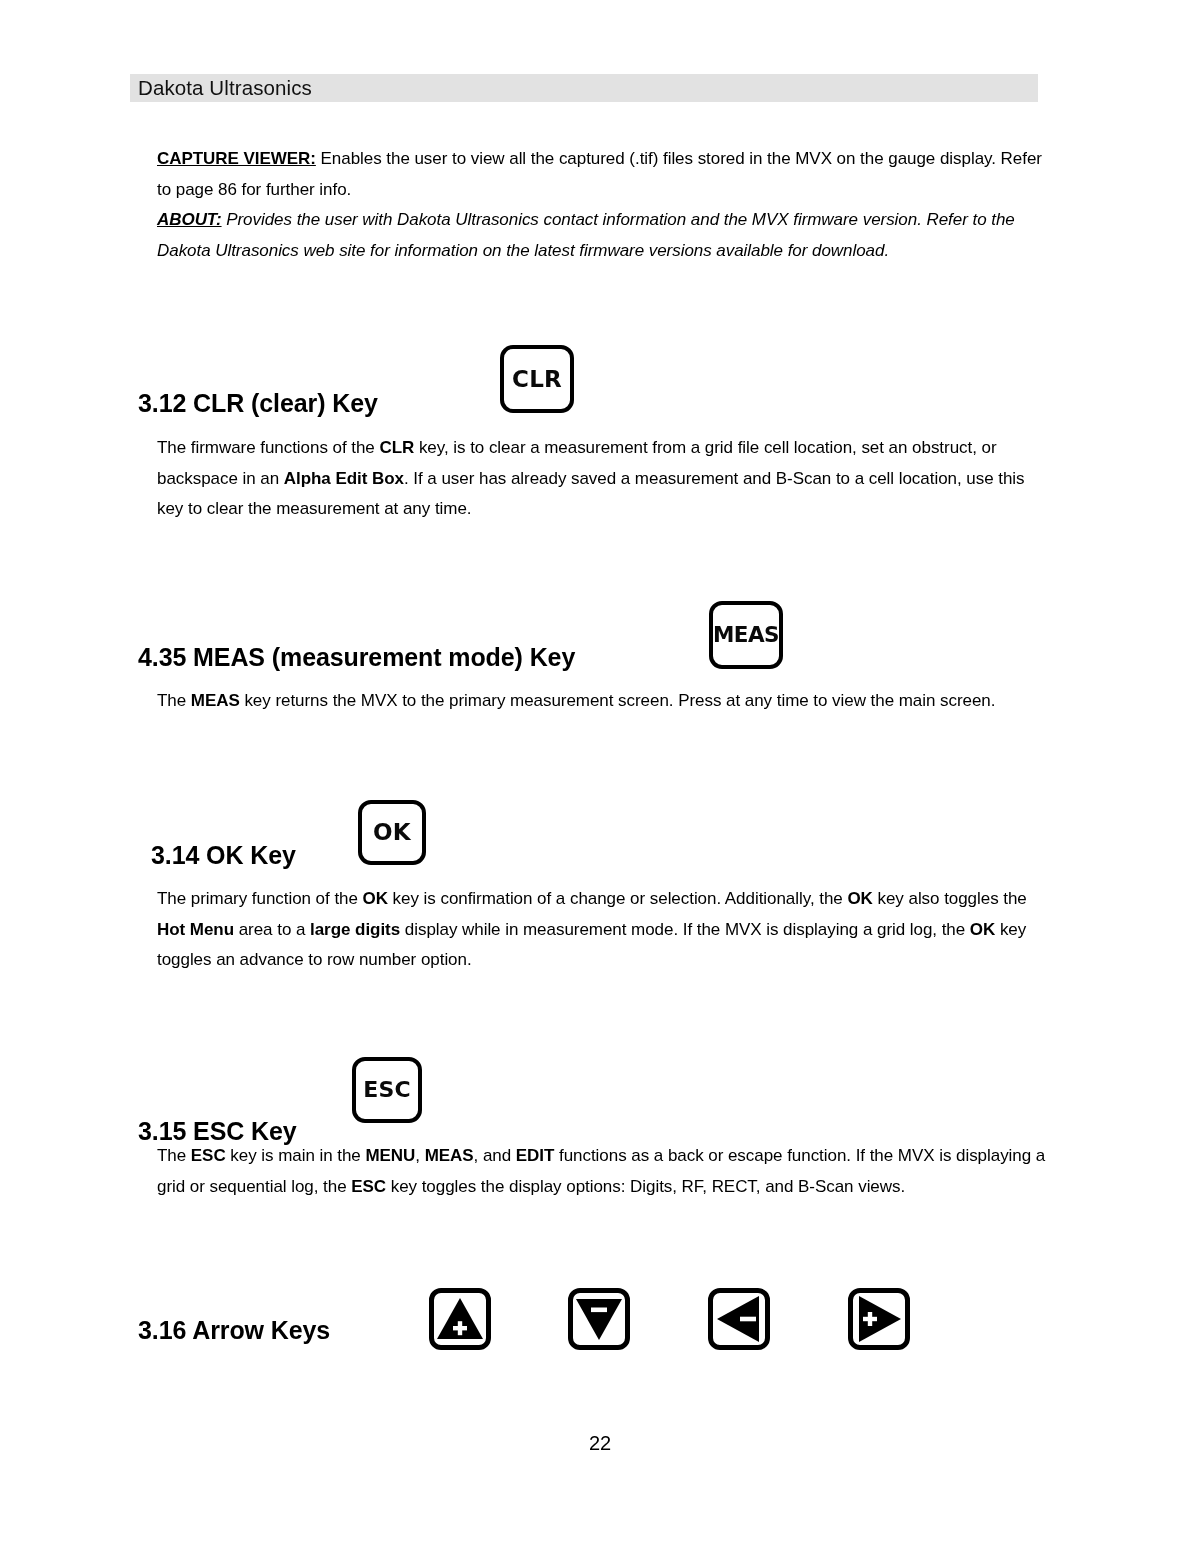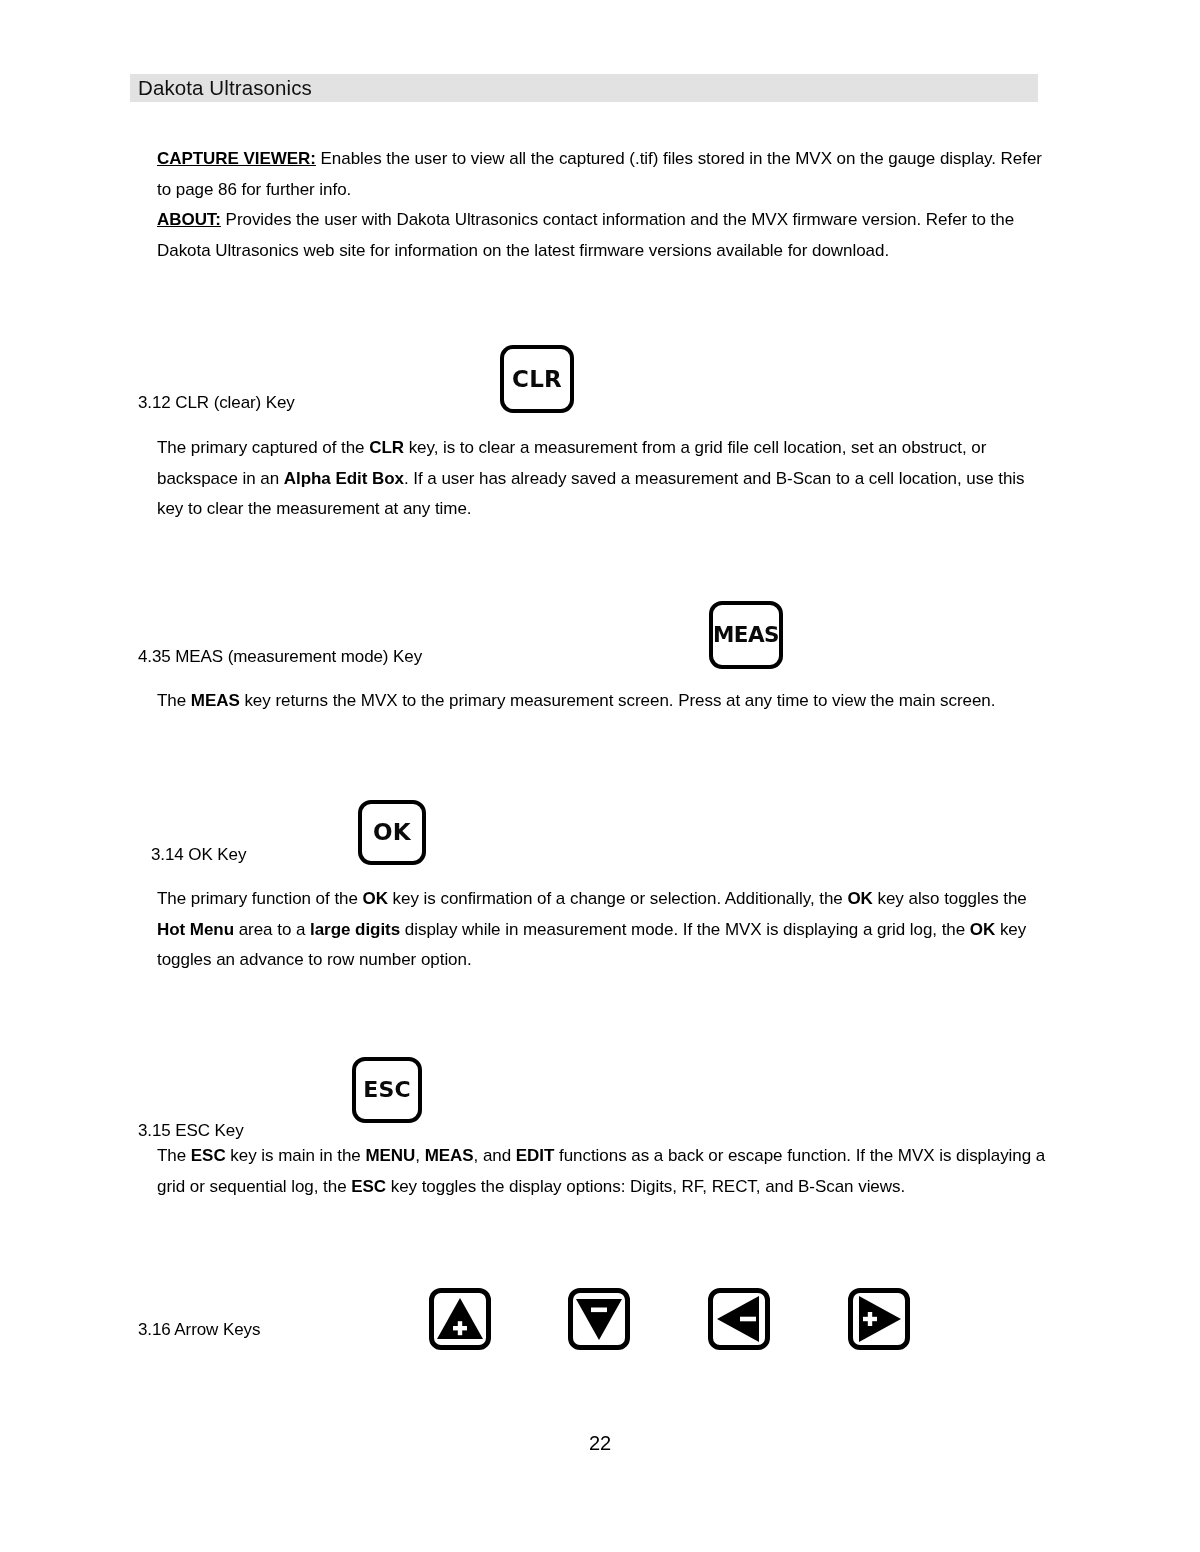--- a/index.html
+++ b/index.html
@@ -53,22 +53,22 @@
   .para b { font-weight: bold; }
   .ul-bold {
     font-weight: bold;
     text-decoration: underline;
   }
 
   
   .heading {
     position: absolute;
     left: 138px;
-    font-size: 17px;
-    font-weight: normal;
+    font-size: 25px;
+    font-weight: bold;
     line-height: 28px;
     letter-spacing: -0.1px;
     white-space: nowrap;
   }
 
   
   .keycap {
     position: absolute;
     box-sizing: border-box;
     background: #ffffff;
@@ -131,30 +131,30 @@
 
 <div class="page">
 
   <div class="header-band"></div>
   <div class="header-title">Dakota Ultrasonics</div>
 
   <div class="para" style="top:144px;">
     <span class="ul-bold">CAPTURE VIEWER:</span><span> Enables the user to view all the captured (.tif) files stored in the MVX on the gauge display.  Refer to page 86 for further info.</span>
   </div>
 
-  <div class="para" style="top:205px;">
+  <div class="para" style="top:205px;font-style:italic;">
     <span class="ul-bold">ABOUT:</span><span>  Provides the user with Dakota Ultrasonics contact information and the MVX firmware version.  Refer to the Dakota Ultrasonics web site for information on the latest firmware versions available for download.</span>
   </div>
 
   <div class="keycap keycap-clr">
     <span class="cap-label">CLR</span>
   </div>
   <div class="heading" style="top:389px;">3.12 CLR (clear) Key</div>
   <div class="para" style="top:433px;">
-    <span>The primary captured of the </span><b>CLR</b><span> key, is to clear a measurement from a grid file cell location, set an obstruct, or backspace in an </span><b>Alpha Edit Box</b><span>.  If a user has already saved a measurement and B-Scan to a cell location, use this key to clear the measurement at any time.</span>
+    <span>The firmware functions of the </span><b>CLR</b><span> key, is to clear a measurement from a grid file cell location, set an obstruct, or backspace in an </span><b>Alpha Edit Box</b><span>.  If a user has already saved a measurement and B-Scan to a cell location, use this key to clear the measurement at any time.</span>
   </div>
 
   <div class="keycap keycap-meas">
     <span class="cap-label">MEAS</span>
   </div>
   <div class="heading" style="top:643px;">4.35 MEAS (measurement mode) Key</div>
   <div class="para" style="top:686px;">
     <span>The </span><b>MEAS</b><span> key returns the MVX to the primary measurement screen.  Press at any time to view the main screen.</span>
   </div>
 

